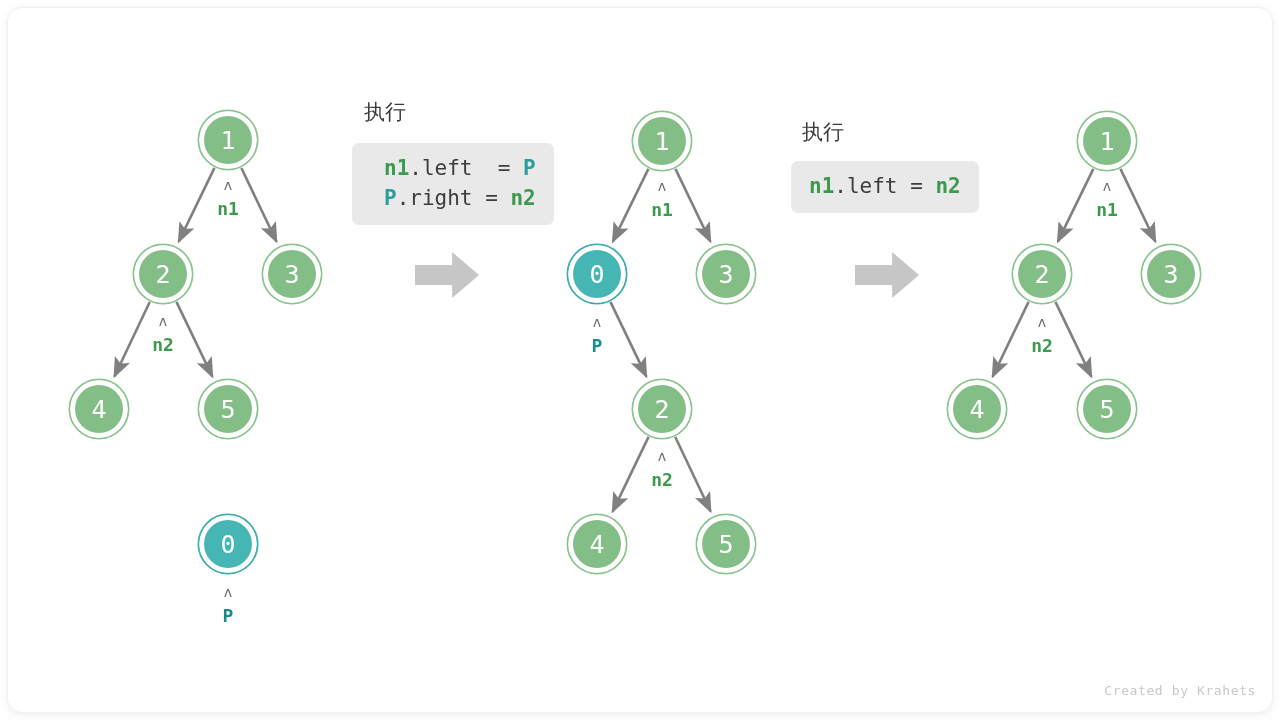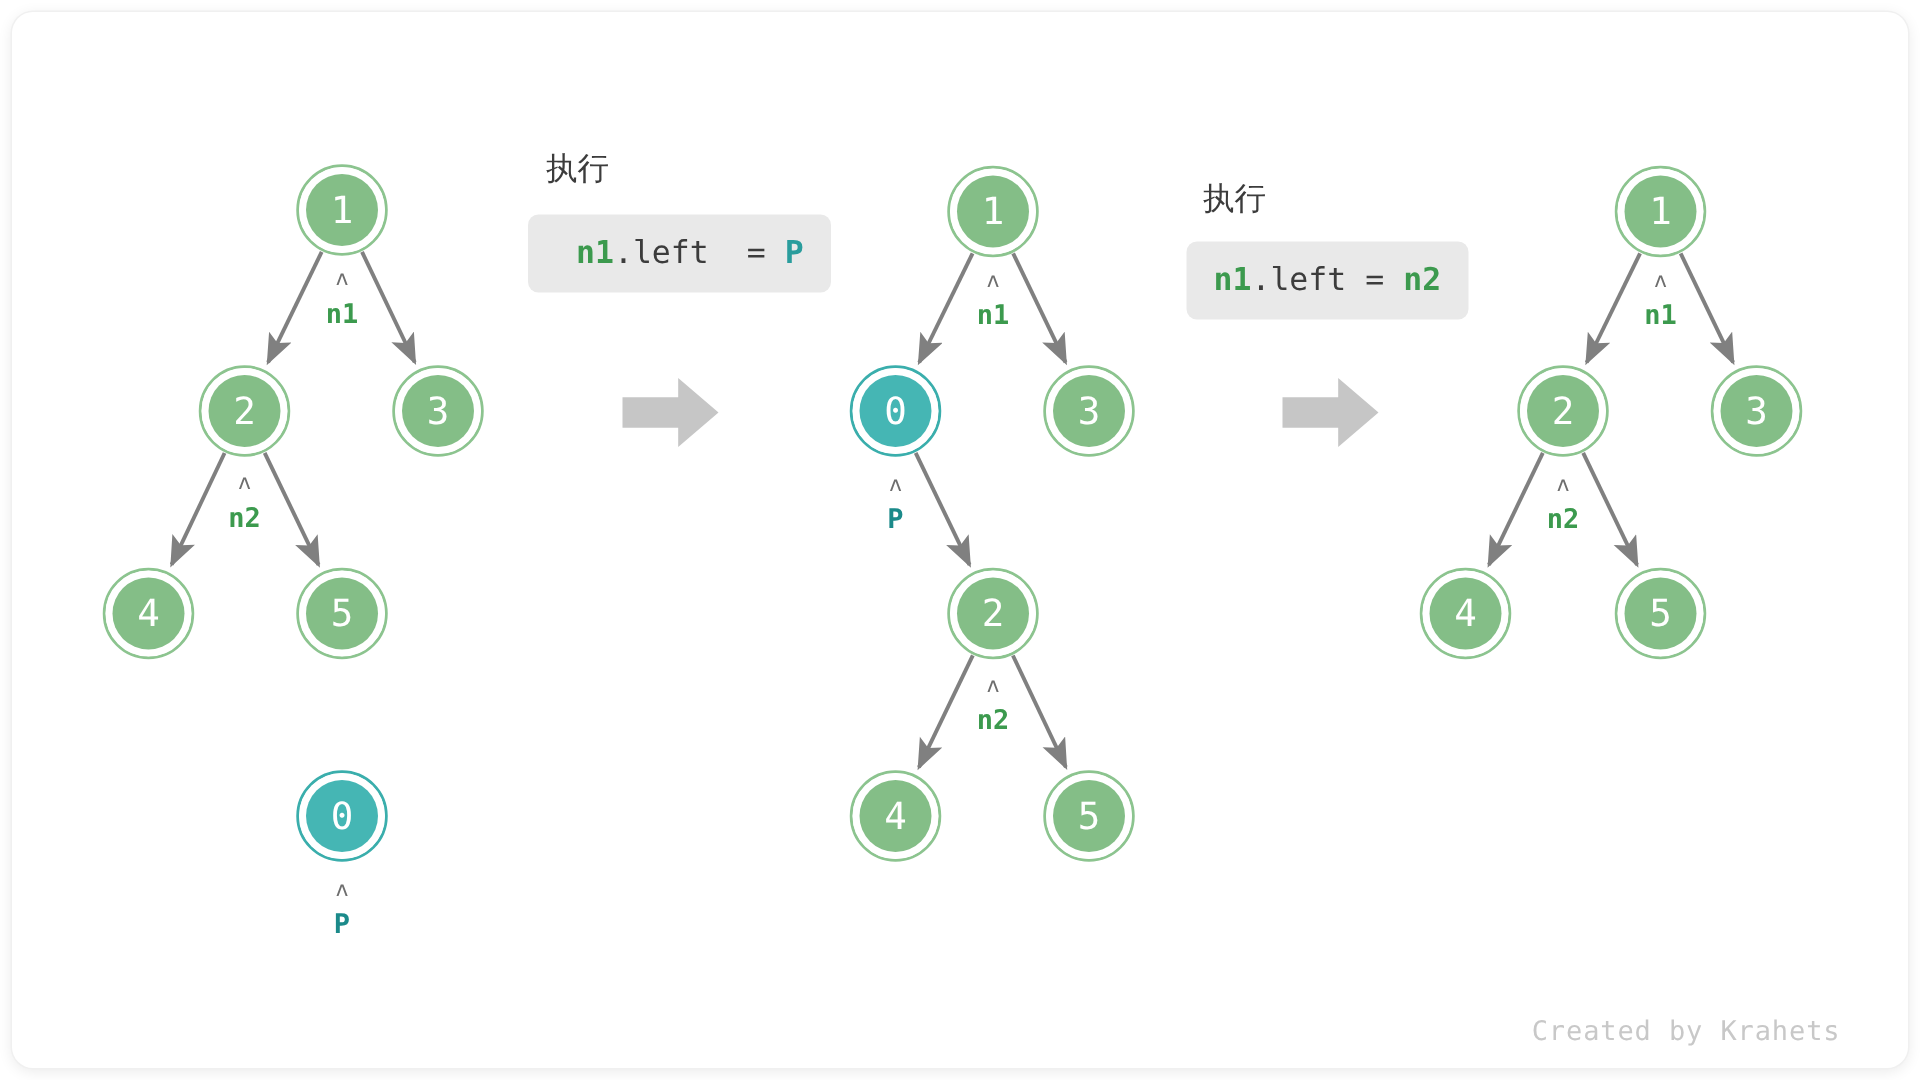--- a/index.html
+++ b/index.html
@@ -58,23 +58,23 @@
     line-height: 30px;
     color: #3c3c3c;
     white-space: pre;
   }
   .tok-green { color: #3c9a4e; font-weight: bold; }
   .tok-teal  { color: #2a9d9d; font-weight: bold; }
   .tok-plain { color: #3c3c3c; }
 
   .watermark {
     position: absolute;
-    right: 53px; bottom: 22px;
-    font-family: "DejaVu Sans Mono", monospace;
-    font-size: 18px;
+    right: 24px; bottom: 22px;
+    font-family: "DejaVu Sans Mono", monospace;
+    font-size: 13px;
     color: #c8c8c8;
     letter-spacing: 0.6px;
   }
 </style>
 </head>
 <body>
 
 <div id="card"></div>
 
 <div id="stage">
@@ -222,19 +222,19 @@
         <text x="1042" y="352" text-anchor="middle" class="ptr-label" fill="#3c9a4e">n2</text>
       </g>
     <g id="separators-layer">
         <polygon points="415,264.88 452.12,264.88 452.12,252 479,275 452.12,298 452.12,285.12 415,285.12" fill="#c6c6c6"></polygon>
         <polygon points="855,264.88 892.12,264.88 892.12,252 919,275 892.12,298 892.12,285.12 855,285.12" fill="#c6c6c6"></polygon>
       </g>
   </svg>
 
   <div id="annotations-layer">
       <div class="exec-title" style="left: 364px; top: 98px;">执行</div>
-      <div class="code-box" style="left: 352px; top: 143px; padding-left: 32px;"><div><span class="tok-green">n1</span><span class="tok-plain">.left  = </span><span class="tok-teal">P</span></div></div>
+      <div class="code-box" style="left: 352px; top: 143px; padding-left: 32px;"><div><span class="tok-green">n1</span><span class="tok-plain">.left  = </span><span class="tok-teal">P</span></div><div><span class="tok-teal">P</span><span class="tok-plain">.right = </span><span class="tok-green">n2</span></div></div>
       <div class="exec-title" style="left: 802px; top: 118px;">执行</div>
       <div class="code-box" style="left: 791px; top: 161px;"><div><span class="tok-green">n1</span><span class="tok-plain">.left = </span><span class="tok-green">n2</span></div></div>
     </div>
 
   <div class="watermark">Created by Krahets</div>
 </div>
 
 </body></html>

